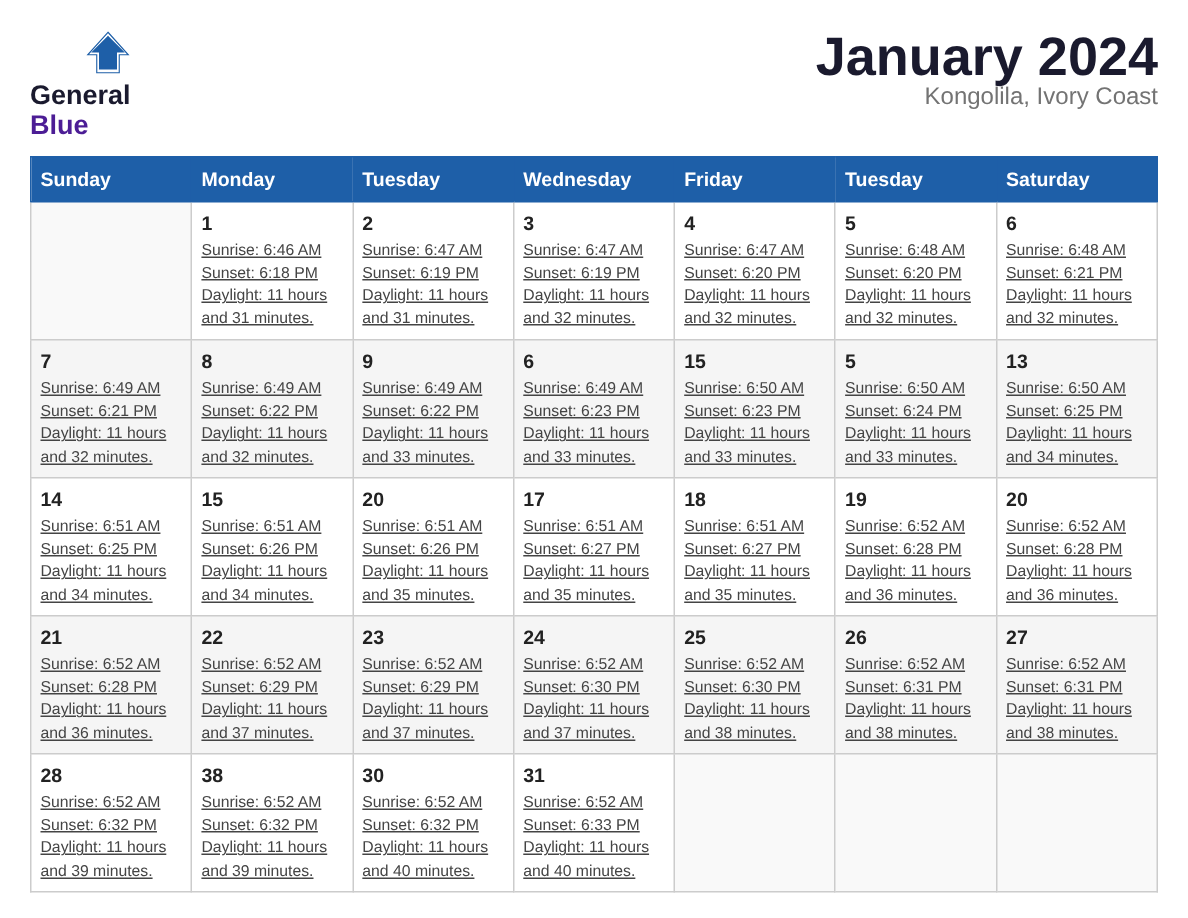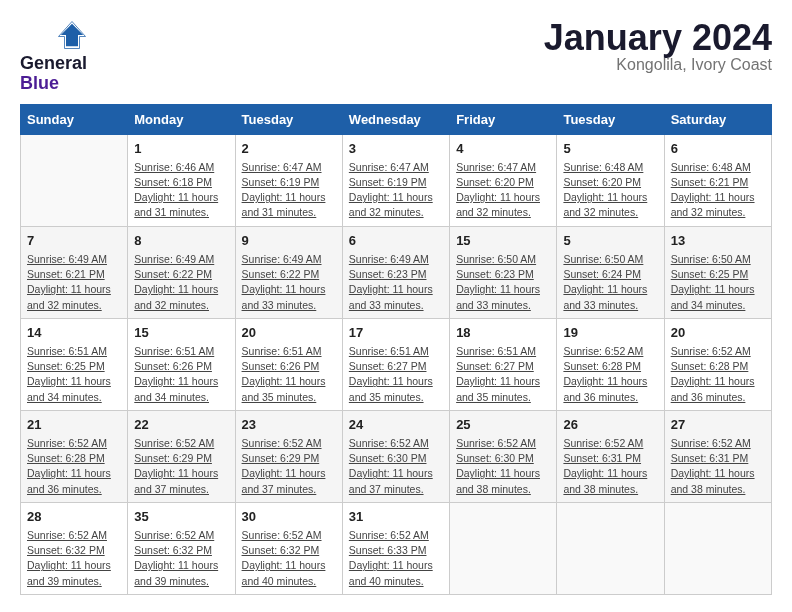--- a/index.html
+++ b/index.html
@@ -247,21 +247,21 @@
           <span class="day-number">27</span>
           <div class="day-info">Sunrise: 6:52 AM<br>Sunset: 6:31 PM<br>Daylight: 11 hours<br>and 38 minutes.</div>
         </td>
       </tr>
       <tr>
         <td>
           <span class="day-number">28</span>
           <div class="day-info">Sunrise: 6:52 AM<br>Sunset: 6:32 PM<br>Daylight: 11 hours<br>and 39 minutes.</div>
         </td>
         <td>
-          <span class="day-number">35</span>
+          <span class="day-number">38</span>
           <div class="day-info">Sunrise: 6:52 AM<br>Sunset: 6:32 PM<br>Daylight: 11 hours<br>and 39 minutes.</div>
         </td>
         <td>
           <span class="day-number">30</span>
           <div class="day-info">Sunrise: 6:52 AM<br>Sunset: 6:32 PM<br>Daylight: 11 hours<br>and 40 minutes.</div>
         </td>
         <td>
           <span class="day-number">31</span>
           <div class="day-info">Sunrise: 6:52 AM<br>Sunset: 6:33 PM<br>Daylight: 11 hours<br>and 40 minutes.</div>
         </td>

